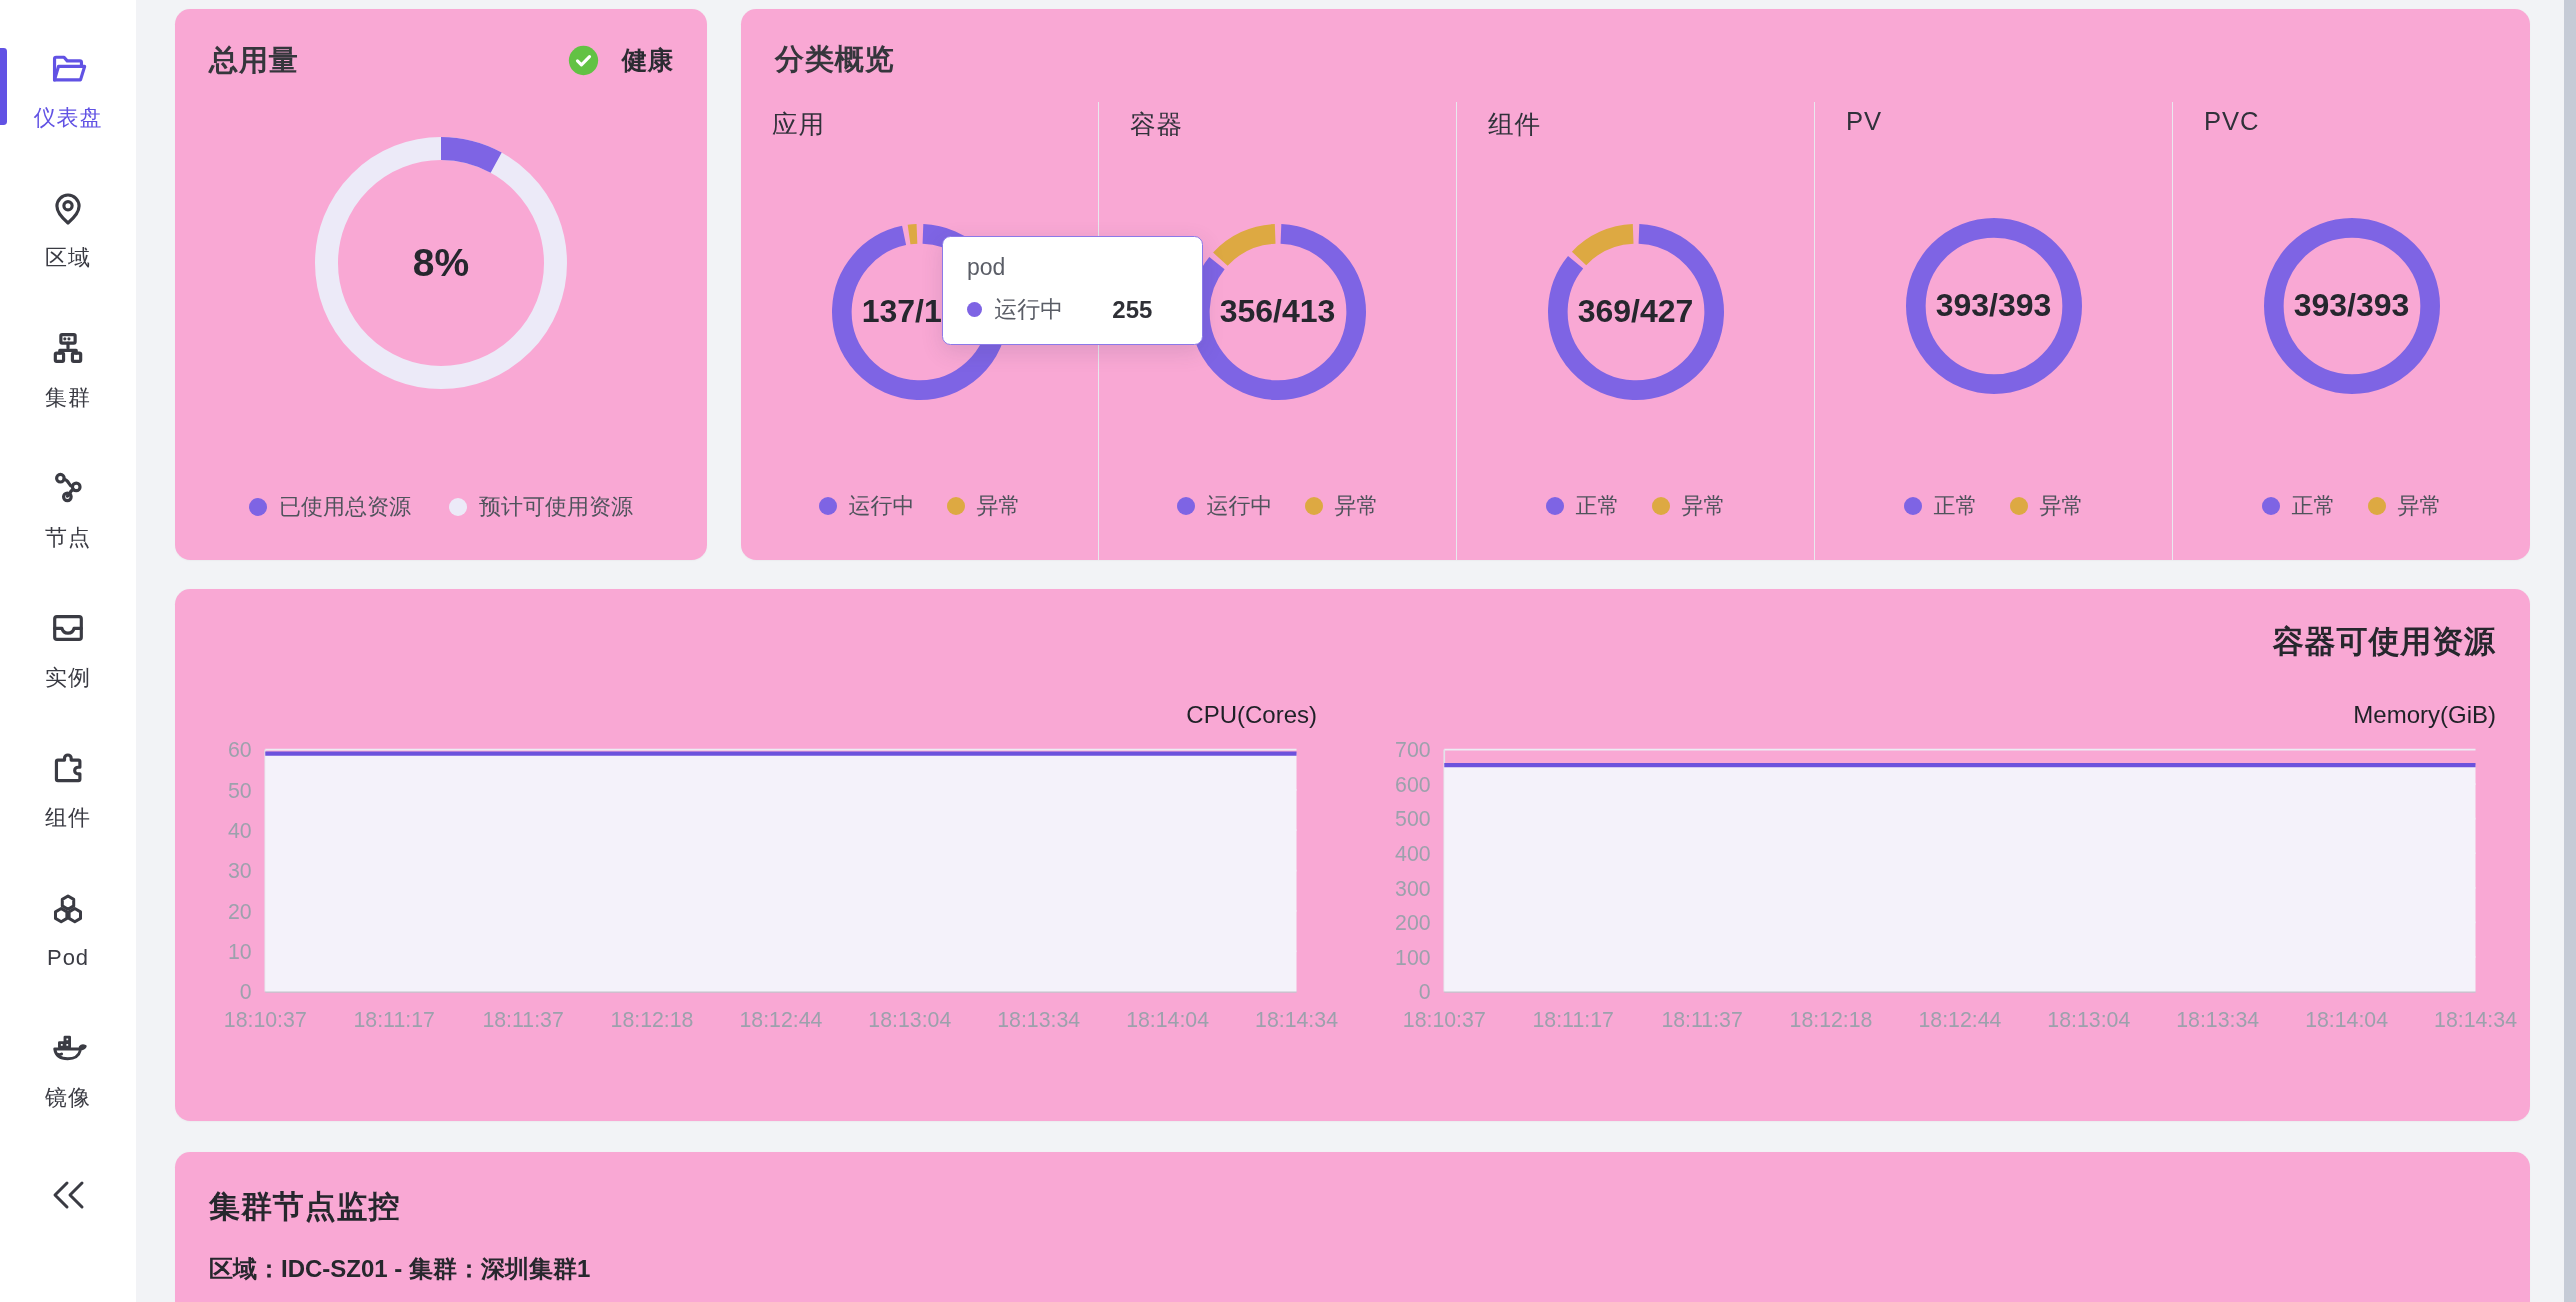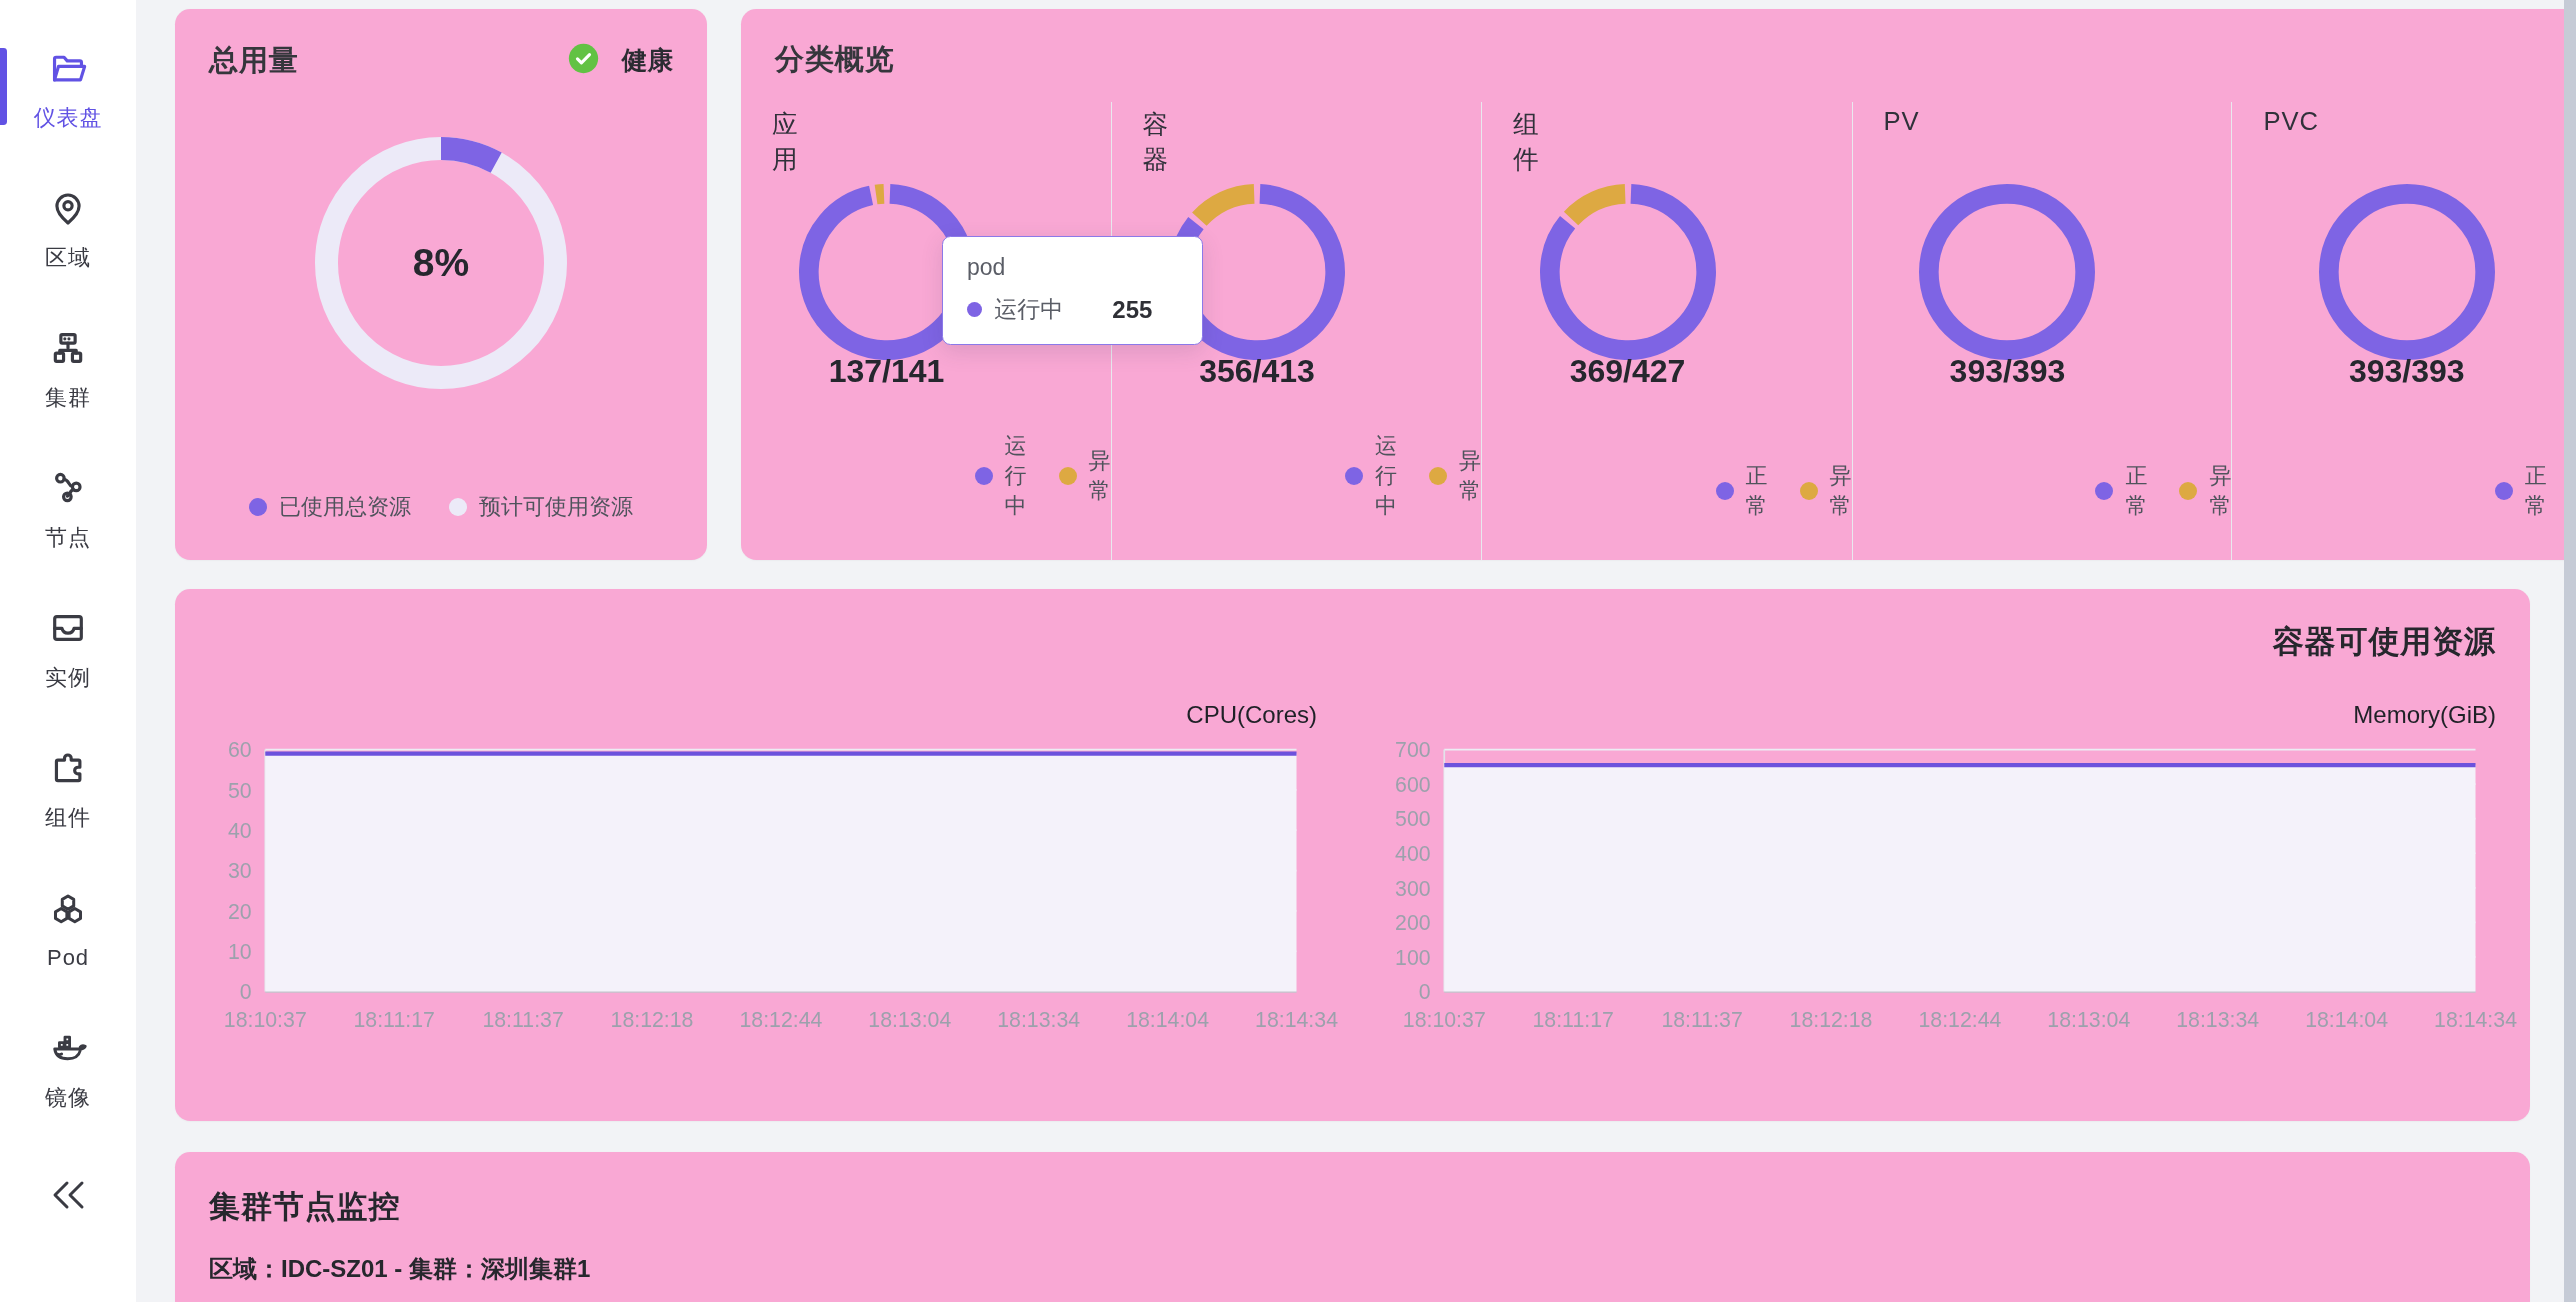--- a/index.html
+++ b/index.html
@@ -43,37 +43,37 @@
   .card{background:#f9a8d4;border-radius:15.3px;box-shadow:0 0.9px 1.7px rgba(30,34,40,.03);box-sizing:border-box;}
 
   .row1{display:flex;gap:34px;height:551px;flex:none;}
   .row2{margin-top:29px;height:532px;flex:none;}
   .row3{margin-top:31px;flex:1;}
 
   
   .usage-card{width:532px;flex:none;padding:32px 34px;position:relative;display:flex;flex-direction:column;}
   .card-head{display:flex;align-items:center;justify-content:space-between;}
   .card-title{font-size:29px;font-weight:bold;color:#35363C;letter-spacing:0.9px;}
-  .status-badge{display:flex;align-items:flex-start;gap:23px;}
+  .status-badge{display:flex;align-items:center;gap:23px;}
   .status-badge .txt{font-size:25.6px;font-weight:bold;color:#2B2C32;}
   .donut-wrap{position:relative;width:252px;margin:56px auto 0;}
   .donut-center{
     position:absolute;inset:0;display:flex;align-items:center;justify-content:center;
     font-size:39px;font-weight:bold;color:#26272E;
   }
   .legend-row{display:flex;align-items:flex-end;justify-content:center;gap:38px;margin-top:auto;padding-bottom:5.1px;}
   .legend-item{display:flex;align-items:center;gap:12px;cursor:pointer;}
   .legend-dot{width:18px;height:18px;border-radius:50%;flex:none;}
   .legend-label{font-size:22px;color:#4F535C;}
 
   
   .overview-card{flex:1;position:relative;padding:31px 0 0 0;display:flex;flex-direction:column;}
   .overview-card .card-title{margin-left:34px;}
   .ov-cols{display:flex;flex:1;margin-top:22px;padding-bottom:0;}
-  .ov-col{flex:1;display:flex;flex-direction:row;align-items:stretch;position:relative;}
+  .ov-col{flex:1;display:flex;flex-direction:column;align-items:stretch;position:relative;}
   .ov-col + .ov-col{border-left:1.7px solid #E8E9EE;}
   .ov-head{font-size:25.6px;color:#30313A;margin:5.1px 0 0 31px;letter-spacing:0.9px;}
   .ov-donut{position:relative;width:176px;margin:82px auto 0;cursor:pointer;}
   .ov-center{
     position:absolute;inset:0;display:flex;align-items:center;justify-content:center;
     font-size:32px;font-weight:bold;color:#26272E;white-space:nowrap;
   }
   .ov-legend{display:flex;align-items:center;justify-content:center;gap:32px;margin:auto 0 39px;padding-top:51px;}
 
   

